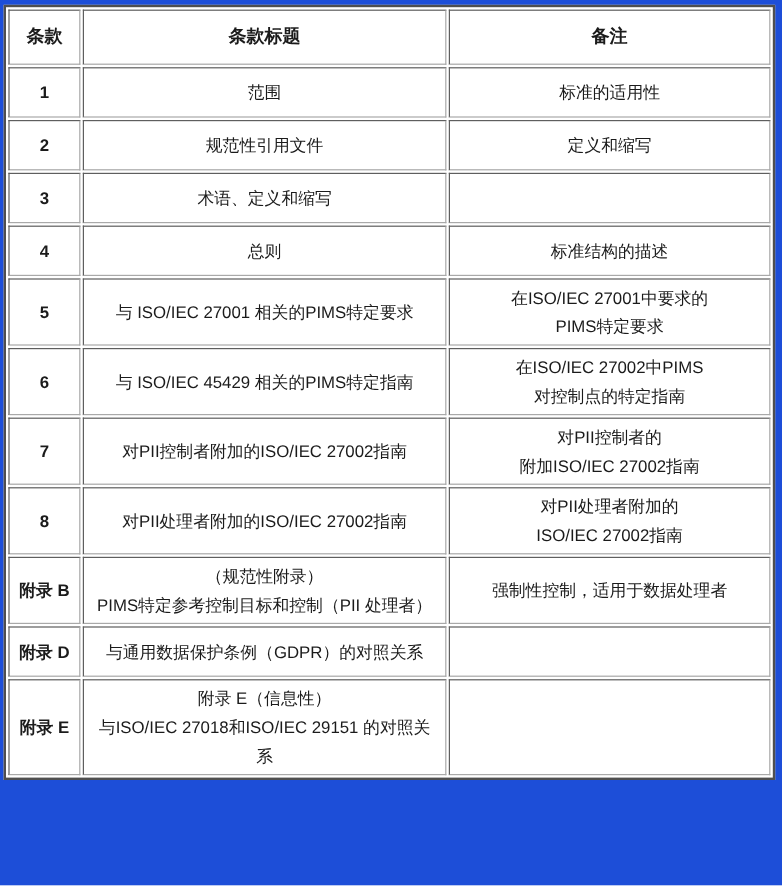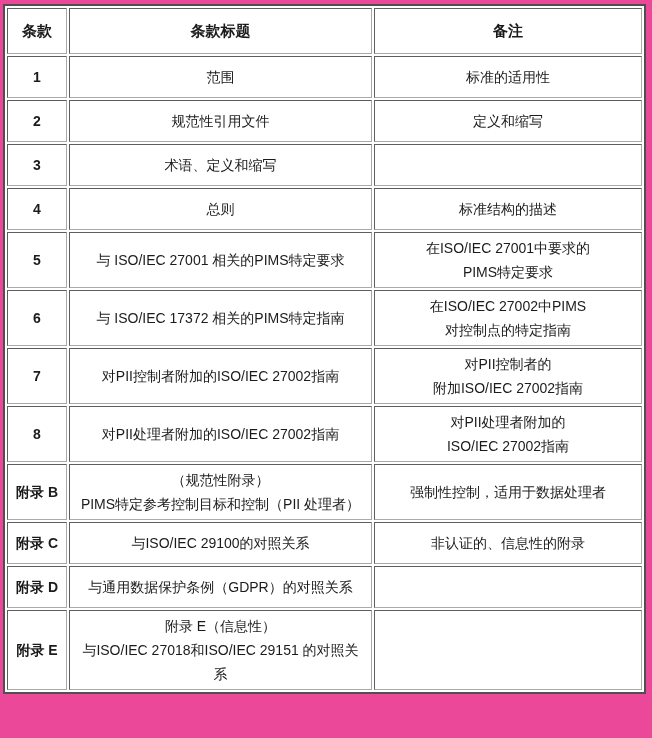--- a/index.html
+++ b/index.html
@@ -6,21 +6,21 @@
   html, body {
     margin: 0;
     padding: 0;
     background: #ffffff;
     font-family: "Liberation Sans", "DejaVu Sans", sans-serif;
     color: #1b1b1b;
   }
   .page {
     width: 652px;
     height: 738px;
-    background: #ec4899;
+    background: #1d4ed8;
     box-sizing: border-box;
     padding: 4px 0 0 3px;
     overflow: hidden;
   }
   table.clauses {
     border-collapse: separate;
     border-spacing: 2px;
     border: 2px solid #4f4f4f;
     table-layout: fixed;
     width: 643px;
@@ -90,44 +90,39 @@
           <td>总则</td>
           <td>标准结构的描述</td>
         </tr>
         <tr>
           <td class="clause-col">5</td>
           <td>与 ISO/IEC 27001 相关的PIMS特定要求</td>
           <td>在ISO/IEC 27001中要求的<br>PIMS特定要求</td>
         </tr>
         <tr>
           <td class="clause-col">6</td>
-          <td>与 ISO/IEC 17372 相关的PIMS特定指南</td>
+          <td>与 ISO/IEC 45429 相关的PIMS特定指南</td>
           <td>在ISO/IEC 27002中PIMS<br>对控制点的特定指南</td>
         </tr>
         <tr>
           <td class="clause-col">7</td>
           <td>对PII控制者附加的ISO/IEC 27002指南</td>
           <td>对PII控制者的<br>附加ISO/IEC 27002指南</td>
         </tr>
         <tr>
           <td class="clause-col">8</td>
           <td>对PII处理者附加的ISO/IEC 27002指南</td>
           <td>对PII处理者附加的<br>ISO/IEC 27002指南</td>
         </tr>
         <tr>
           <td class="clause-col">附录 B</td>
           <td>（规范性附录）<br>PIMS特定参考控制目标和控制（PII 处理者）</td>
           <td>强制性控制，适用于数据处理者</td>
         </tr>
         <tr>
-          <td class="clause-col">附录 C</td>
-          <td>与ISO/IEC 29100的对照关系</td>
-          <td>非认证的、信息性的附录</td>
-        </tr>
-        <tr>
           <td class="clause-col">附录 D</td>
           <td>与通用数据保护条例（GDPR）的对照关系</td>
           <td></td>
         </tr>
         <tr>
           <td class="clause-col">附录 E</td>
           <td>附录 E（信息性）<br>与ISO/IEC 27018和ISO/IEC 29151 的对照关系</td>
           <td></td>
         </tr>
       </tbody>

